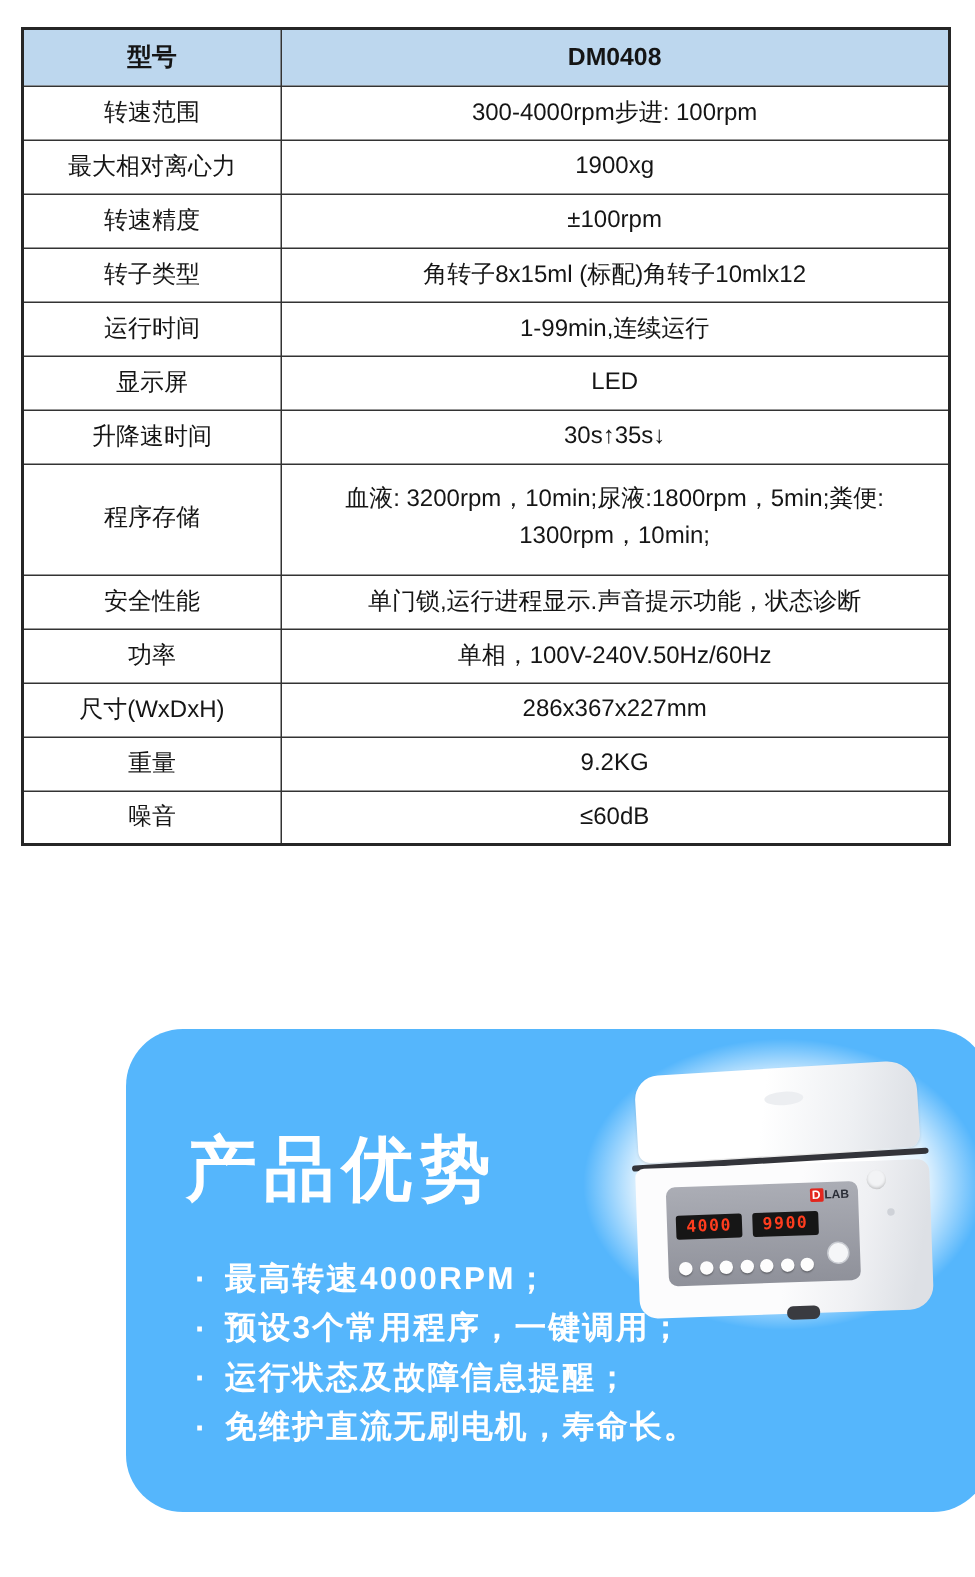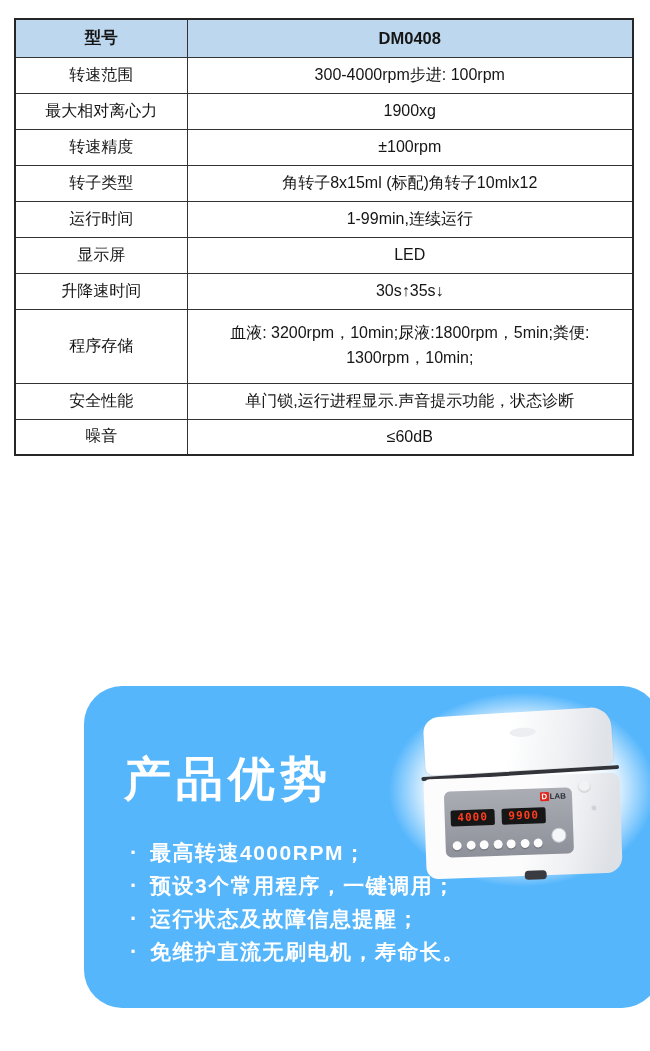--- a/index.html
+++ b/index.html
@@ -124,20 +124,32 @@
         <td class="label-cell">升降速时间</td>
         <td class="value-cell">30s↑35s↓</td>
       </tr>
       <tr class="tall">
         <td class="label-cell">程序存储</td>
         <td class="value-cell">血液: 3200rpm，10min;尿液:1800rpm，5min;粪便: 1300rpm，10min;</td>
       </tr>
       <tr>
         <td class="label-cell">安全性能</td>
         <td class="value-cell">单门锁,运行进程显示.声音提示功能，状态诊断</td>
+      </tr>
+      <tr>
+        <td class="label-cell">功率</td>
+        <td class="value-cell">单相，100V-240V.50Hz/60Hz</td>
+      </tr>
+      <tr>
+        <td class="label-cell">尺寸(WxDxH)</td>
+        <td class="value-cell">286x367x227mm</td>
+      </tr>
+      <tr>
+        <td class="label-cell">重量</td>
+        <td class="value-cell">9.2KG</td>
       </tr>
       <tr>
         <td class="label-cell">噪音</td>
         <td class="value-cell">≤60dB</td>
       </tr>
     </tbody>
 </table>
 
 <div class="adv-card">
   <div class="adv-title">产品优势</div>

